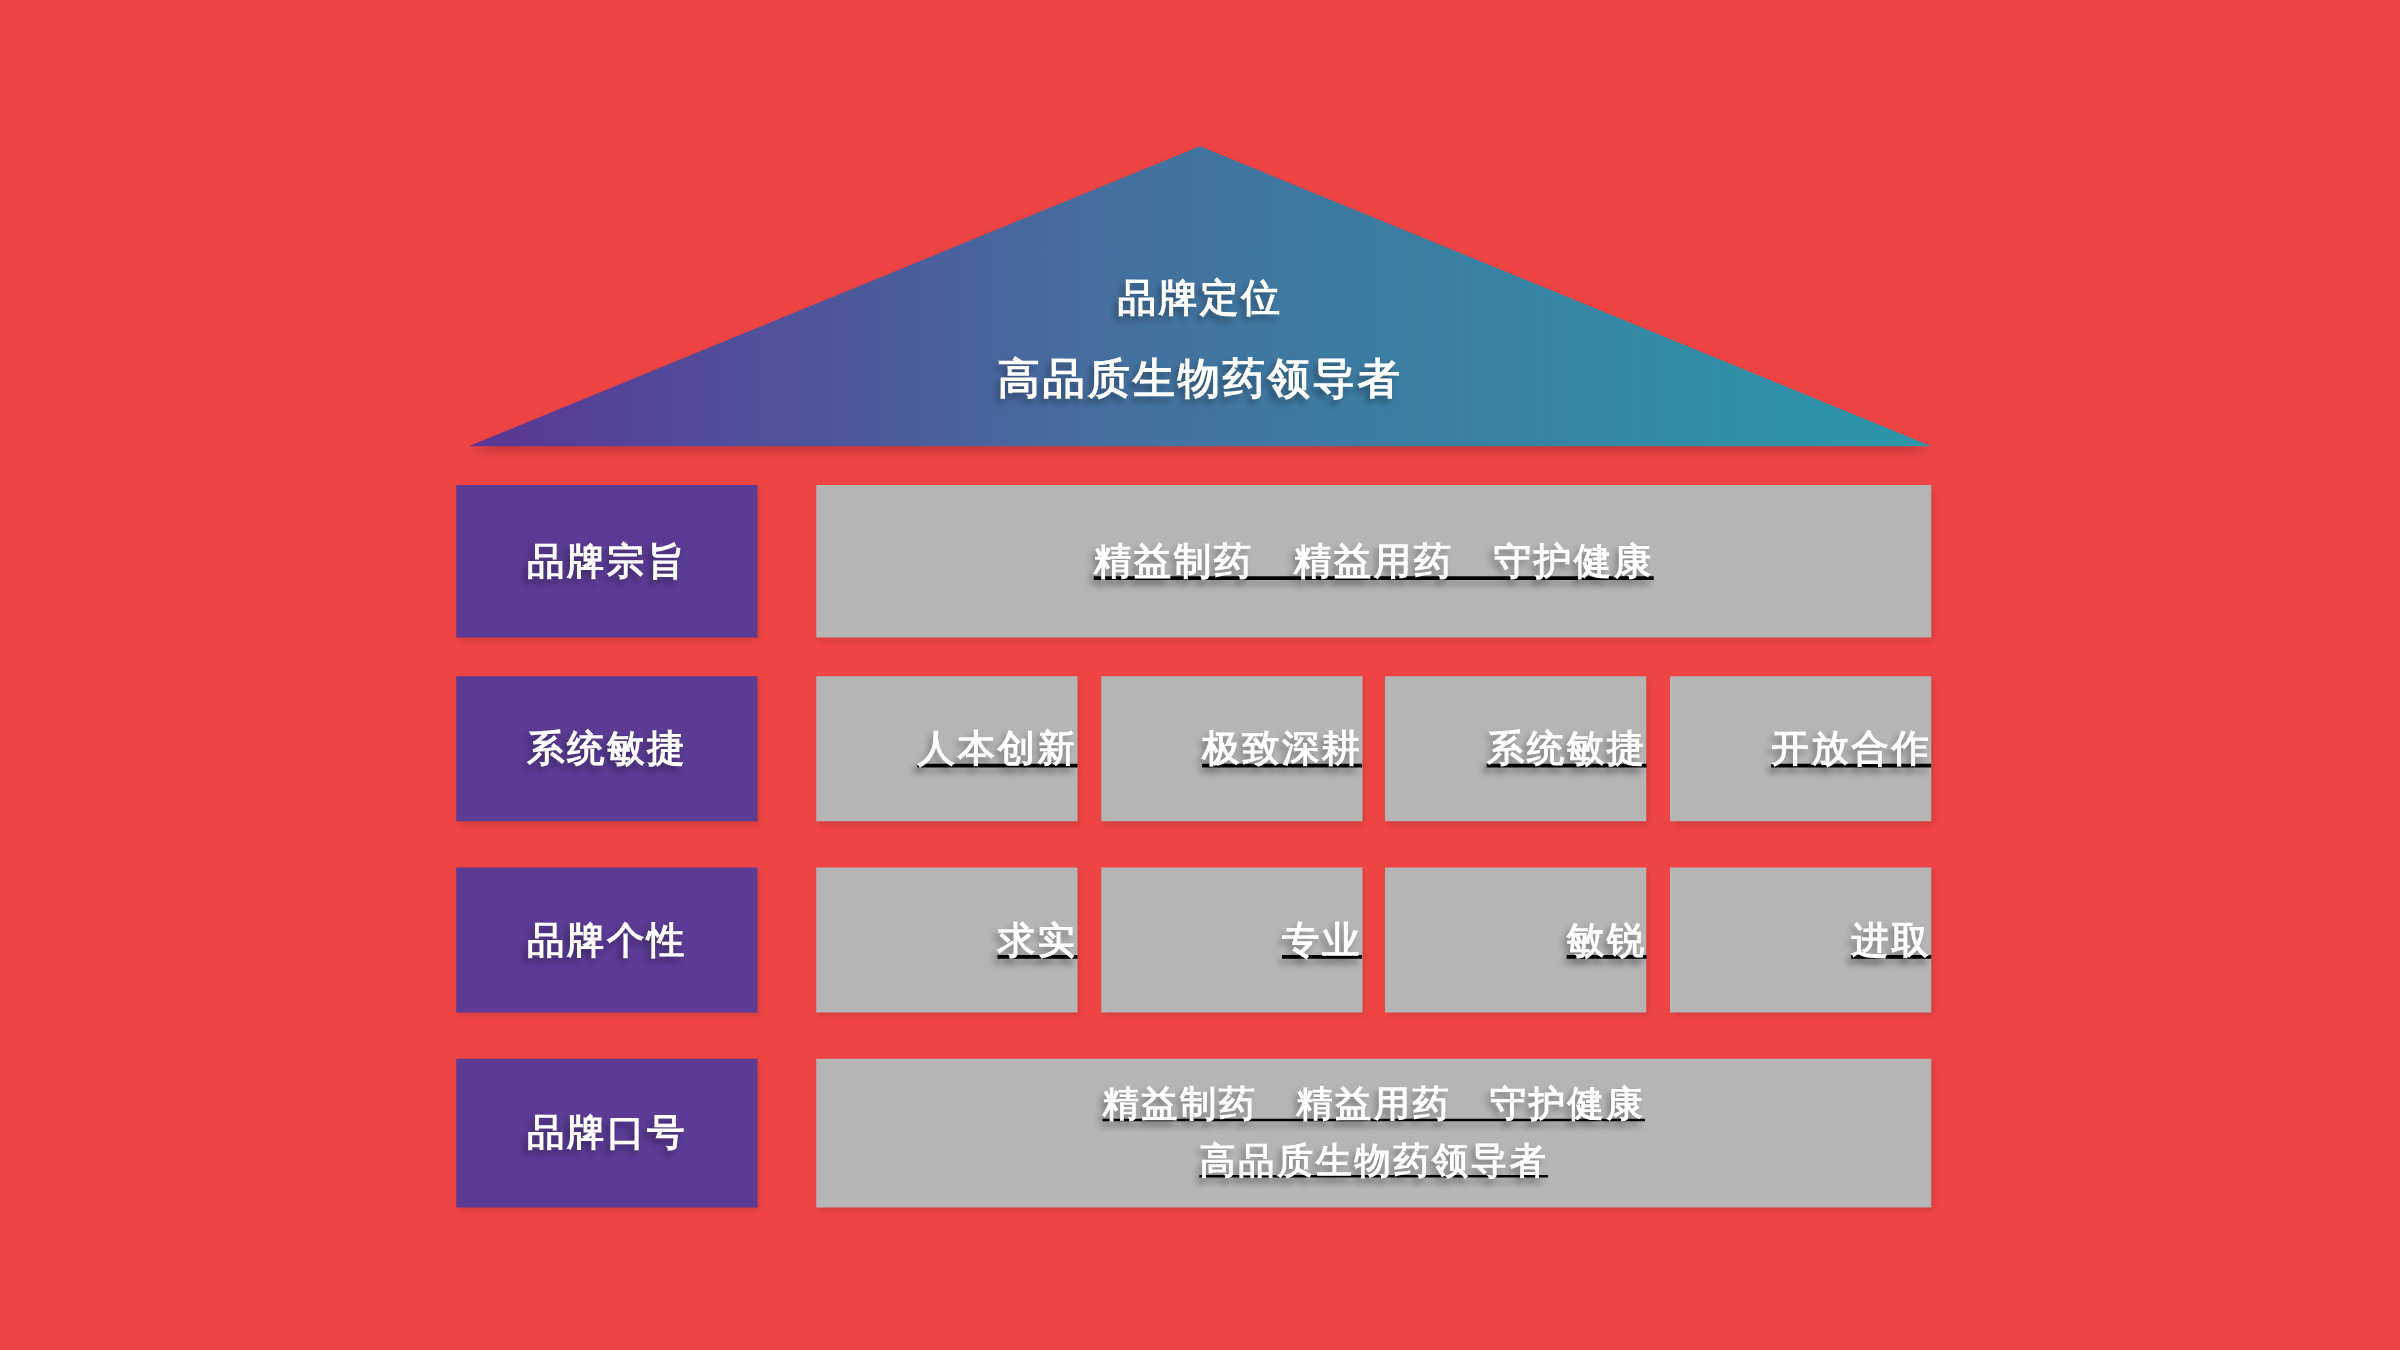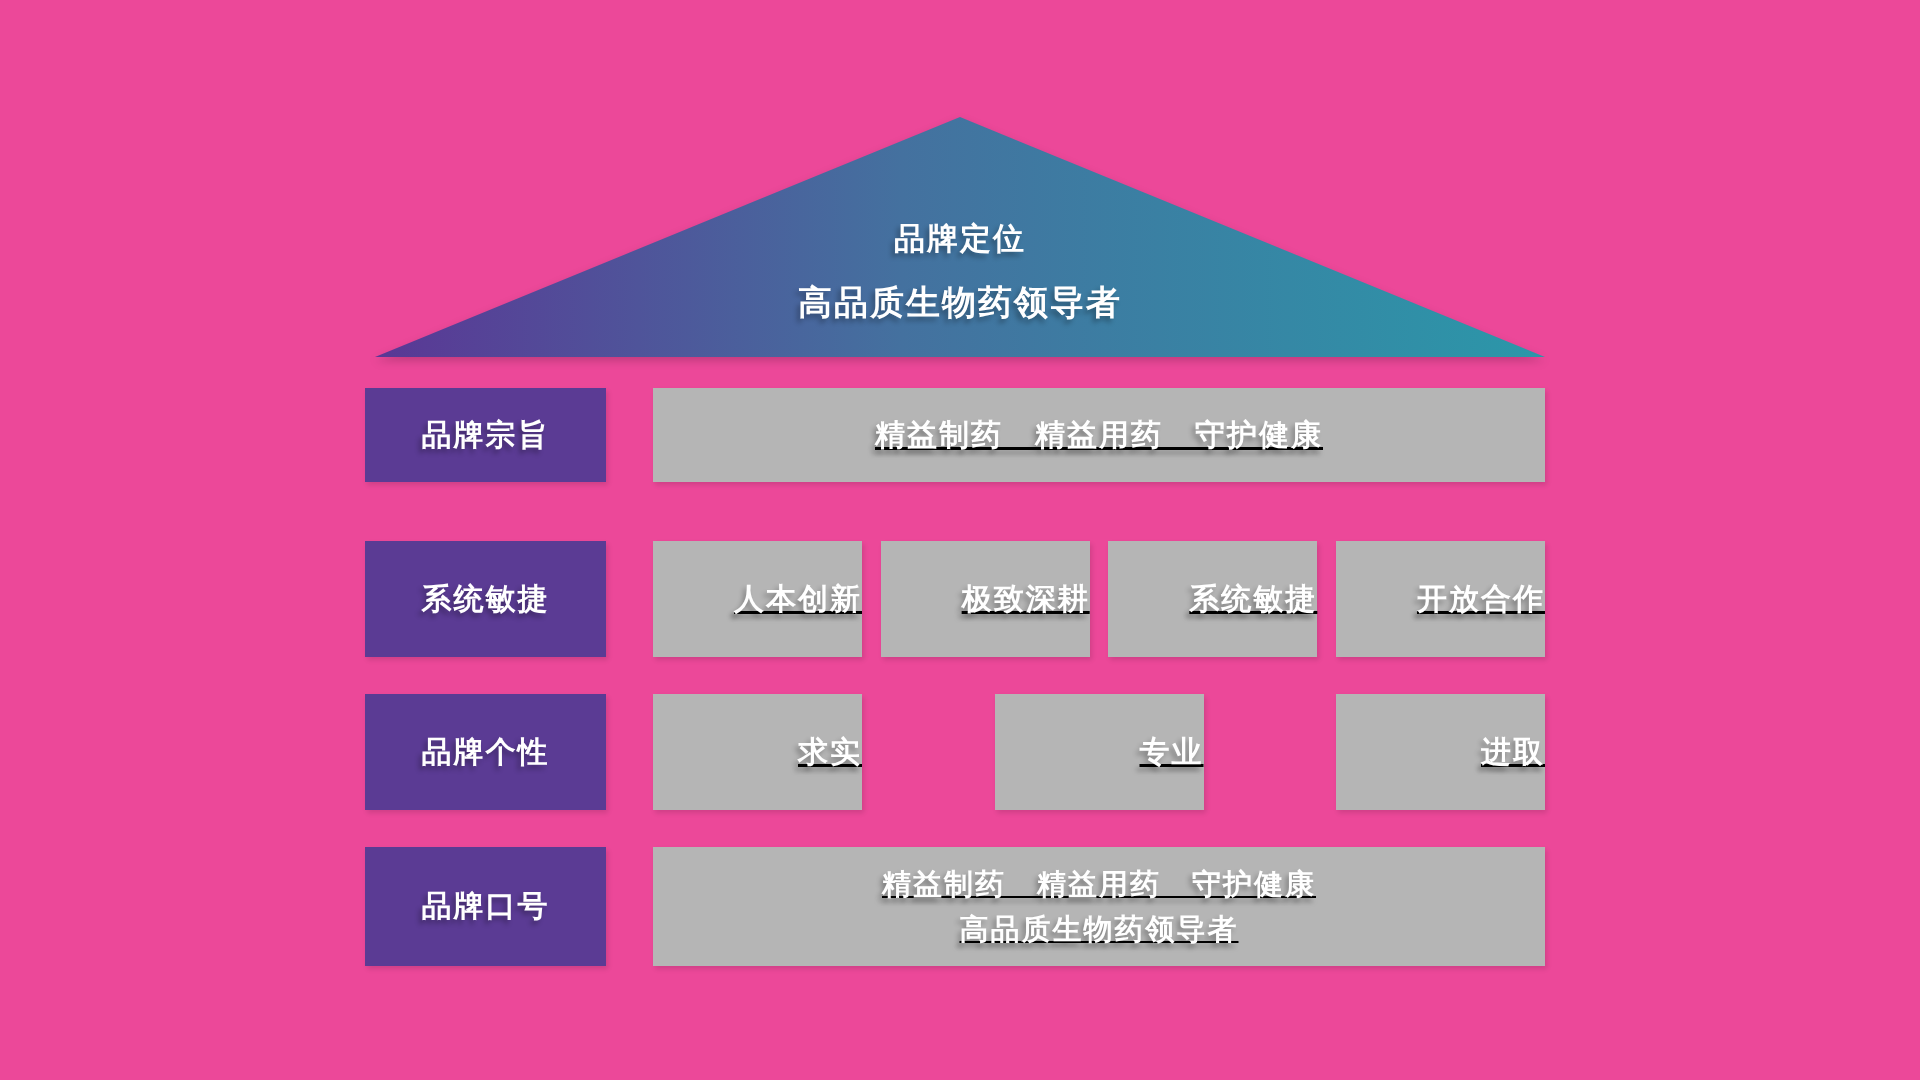--- a/index.html
+++ b/index.html
@@ -4,21 +4,21 @@
 <style>
   html, body {
     margin: 0;
     padding: 0;
     background: #ffffff;
   }
   .canvas {
     position: relative;
     width: 1920px;
     height: 1080px;
-    background: #ec4899;
+    background: #ef4444;
     overflow: hidden;
     font-family: "Liberation Sans", "DejaVu Sans", sans-serif;
   }
   
   .roof-svg {
     position: absolute;
     left: 0;
     top: 0;
     width: 1920px;
     height: 380px;
@@ -36,21 +36,21 @@
     white-space: pre;
   }
   .roof-title    { top: 218px; font-size: 31px; }
   .roof-subtitle { top: 280px; font-size: 34px; }
   
   .row {
     position: absolute;
     left: 365px;
     width: 1180px;
   }
-  .row-1 { top: 388px; height: 94px; }
+  .row-1 { top: 388px; height: 122px; }
   .row-2 { top: 541px; height: 116px; }
   .row-3 { top: 694px; height: 116px; border-radius: 22px; }
   .row-4 { top: 847px; height: 119px; }
   .label-box {
     position: absolute;
     left: 0;
     top: 0;
     width: 241px;
     height: 100%;
     background: #5b3b94;
@@ -145,20 +145,23 @@
       <span class="box-text">品牌个性</span>
     </div>
     <div class="content-area">
       <div class="cell cell-quarter">
         <span class="box-text">求实</span>
       </div>
       <div class="cell cell-quarter">
         <span class="box-text">专业</span>
       </div>
       <div class="cell cell-quarter">
+        <span class="box-text">敏锐</span>
+      </div>
+      <div class="cell cell-quarter">
         <span class="box-text">进取</span>
       </div>
     </div>
   </div>
 
   <div class="row row-4">
     <div class="label-box">
       <span class="box-text">品牌口号</span>
     </div>
     <div class="content-area">

